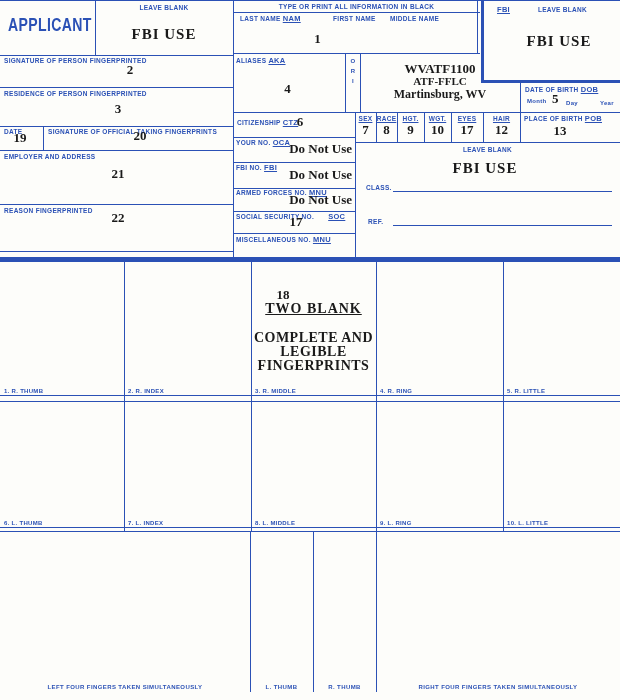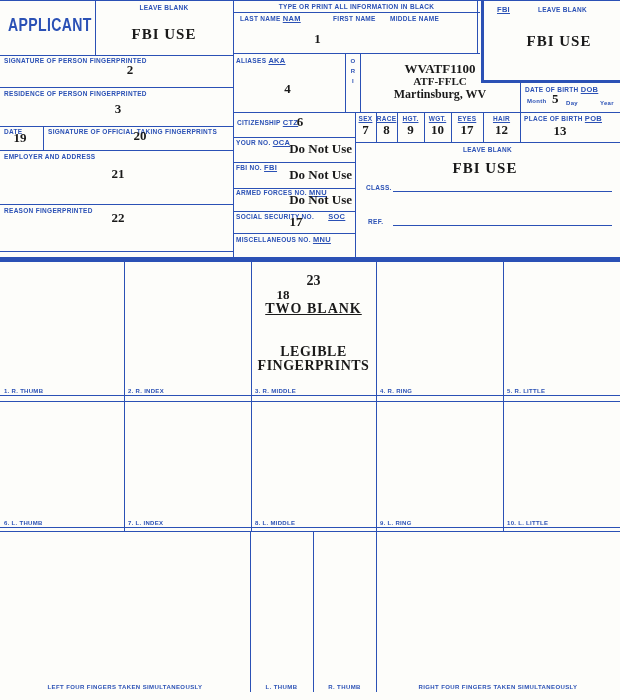--- a/index.html
+++ b/index.html
@@ -176,22 +176,22 @@
   <div class="val ctr" style="left:483px;top:123px;width:37px;">12</div>
 
   <div class="lbl" style="left:524px;top:115px;"><span>PLACE OF BIRTH</span> <span class="code" style="font-size:7.5px;">POB</span></div>
   <div class="val ctr" style="left:530px;top:124px;width:60px;">13</div>
 
   <div class="lbl ctr" style="left:355px;top:146px;width:265px;">LEAVE BLANK</div>
   <div class="val serif15 ctr" style="left:355px;top:161px;width:260px;">FBI USE</div>
   <div class="lbl" style="left:366px;top:184px;">CLASS.</div>
   <div class="lbl" style="left:368px;top:218px;">REF.</div>
 
-  <div class="val ctr" style="left:251px;top:274px;width:125px;font-size:14px;">23</div>
   <div class="val ctr" style="left:251px;top:302px;width:125px;font-size:14px;letter-spacing:1px;text-decoration:underline;">TWO BLANK</div>
+  <div class="val ctr" style="left:251px;top:331px;width:125px;font-size:14px;letter-spacing:0.5px;">COMPLETE AND</div>
   <div class="val ctr" style="left:251px;top:345px;width:125px;font-size:14px;letter-spacing:0.5px;">LEGIBLE</div>
   <div class="val ctr" style="left:251px;top:359px;width:125px;font-size:14px;letter-spacing:0.5px;">FINGERPRINTS</div>
 
   <div class="printbox" style="left:0;top:262px;width:124px;height:139px;"></div>
   <div class="printbox" style="left:124px;top:262px;width:127px;height:139px;"></div>
   <div class="printbox" style="left:251px;top:262px;width:125px;height:139px;"></div>
   <div class="printbox" style="left:376px;top:262px;width:127px;height:139px;"></div>
   <div class="printbox" style="left:503px;top:262px;width:117px;height:139px;"></div>
 
   <div class="fpcell" style="left:0;top:386px;width:124px;height:9px;">

